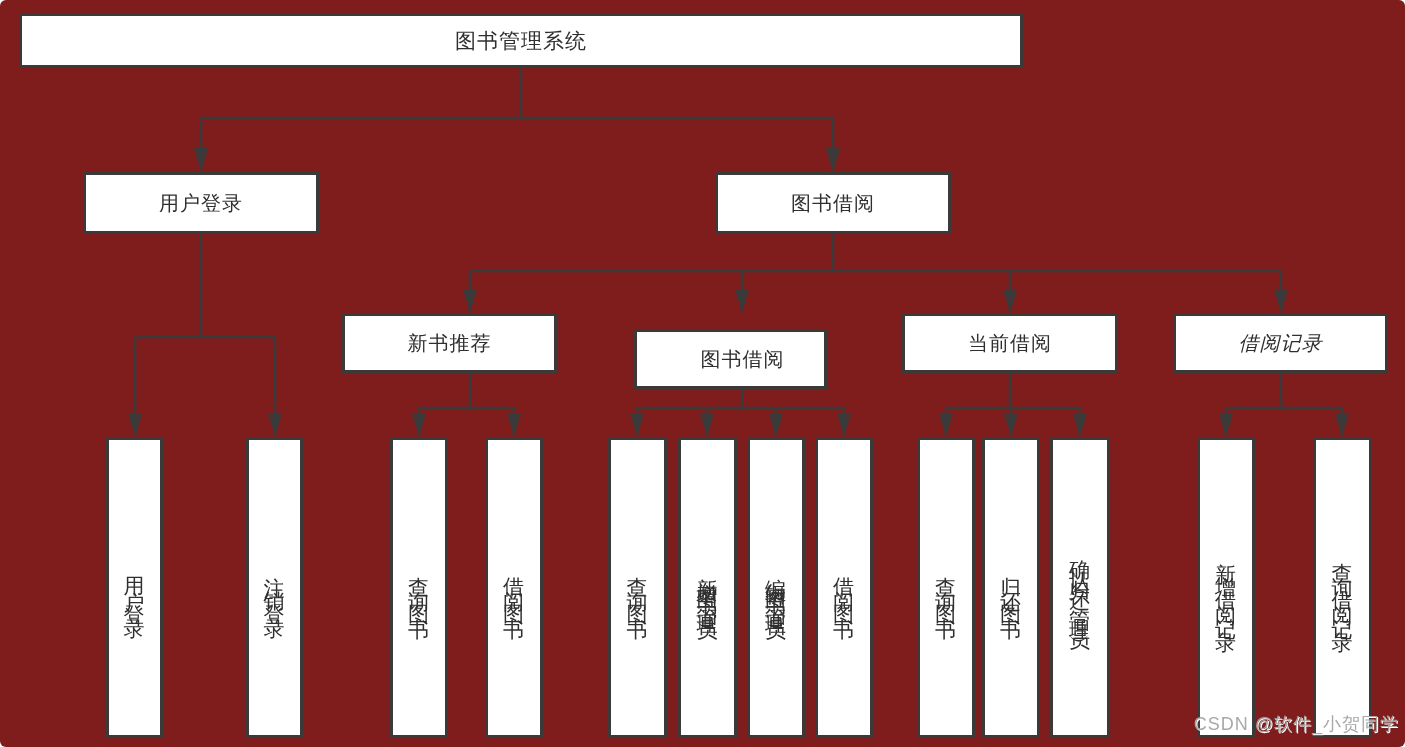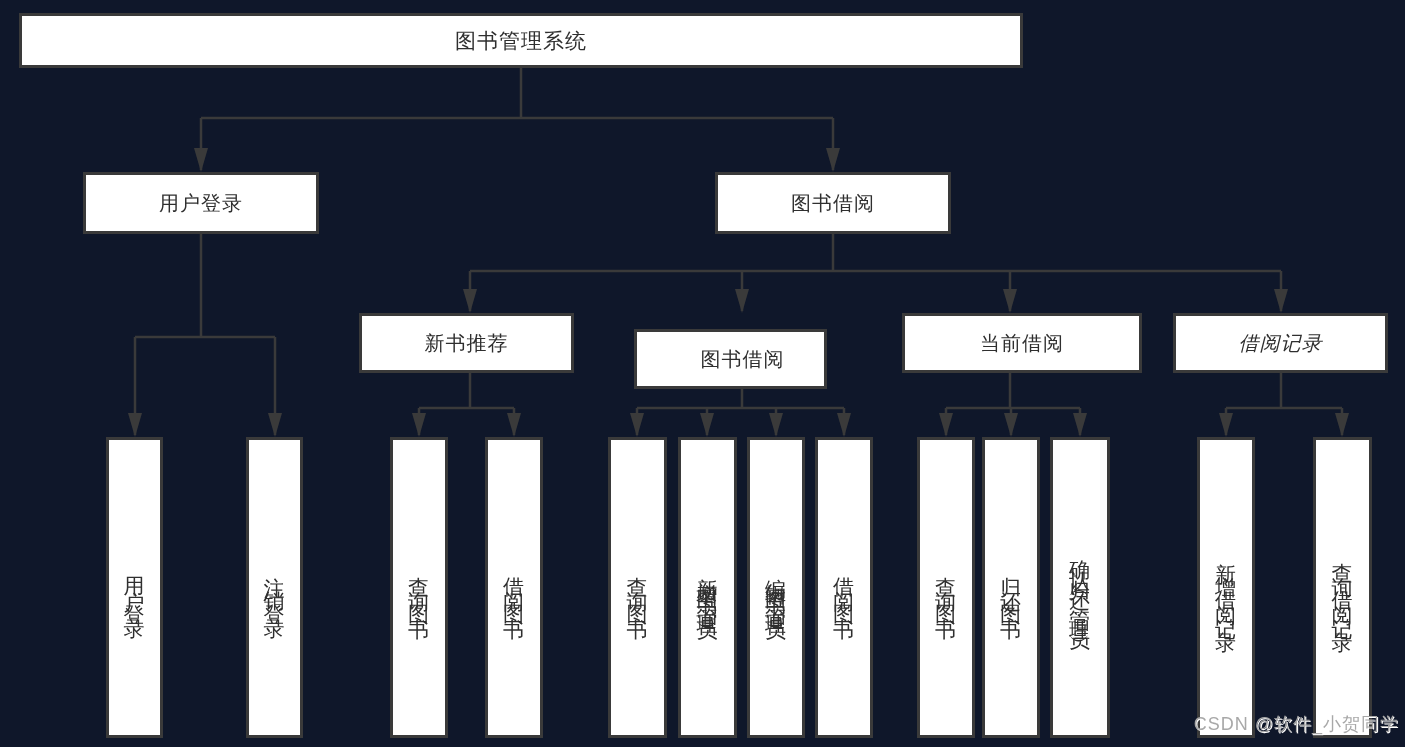--- a/index.html
+++ b/index.html
@@ -1,21 +1,22 @@
 <!DOCTYPE html>
 <html><head>
 <meta charset="utf-8">
 <style>
   html,body{margin:0;padding:0;background:#ffffff;}
   #stage{
     position:relative;
     width:1405px;height:747px;
-    background:#0f172a;
+    background:#7f1d1d;
     font-family:"Liberation Sans","DejaVu Sans",sans-serif;
     overflow:hidden;
+    border-radius:6px;
   }
   .box{
     position:absolute;
     background:#ffffff;
     border:3px solid #3a3a3a;
     box-sizing:border-box;
     display:flex;
     align-items:center;
     justify-content:center;
     color:#2f2f2f;
@@ -28,23 +29,23 @@
     font-size:21px;
     line-height:1;
   }
   .vs{letter-spacing:14px;}
   .vm{letter-spacing:10px;}
   .vl{letter-spacing:6px;}
   
   .n-root{left:19px;top:13px;width:1004px;height:55px;font-size:21px;}
   .n-user{left:83px;top:172px;width:236px;height:62px;}
   .n-bmgmt{left:715px;top:172px;width:236px;height:62px;}
-  .n-nbr{left:359px;top:313px;width:215px;height:60px;}
+  .n-nbr{left:342px;top:313px;width:215px;height:60px;}
   .n-bb{left:634px;top:329px;width:193px;height:60px;padding-left:24px;}
-  .n-cb{left:902px;top:313px;width:240px;height:60px;}
+  .n-cb{left:902px;top:313px;width:216px;height:60px;}
   .n-br{left:1173px;top:313px;width:215px;height:60px;font-style:italic;}
   .leaf{top:437px;height:301px;}
   .l-g1a{left:106px;width:57px;}
   .l-g1b{left:246px;width:57px;}
   .l-g2a{left:390px;width:58px;}
   .l-g2b{left:485px;width:58px;}
   .l-g3a{left:608px;width:59px;}
   .l-g3b{left:678px;width:59px;}
   .l-g3c{left:747px;width:58px;}
   .l-g3d{left:815px;width:58px;}

